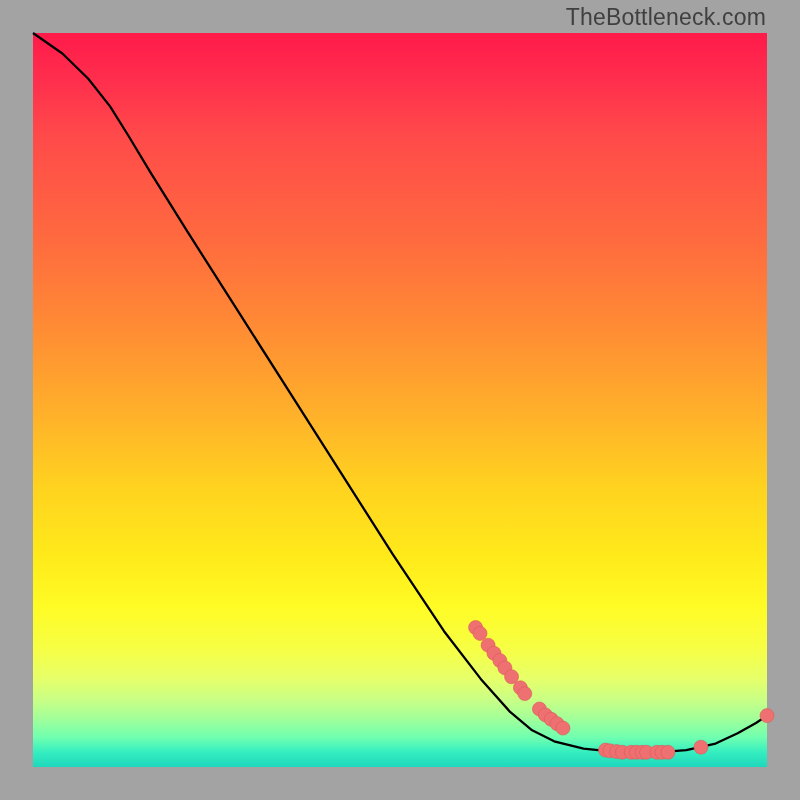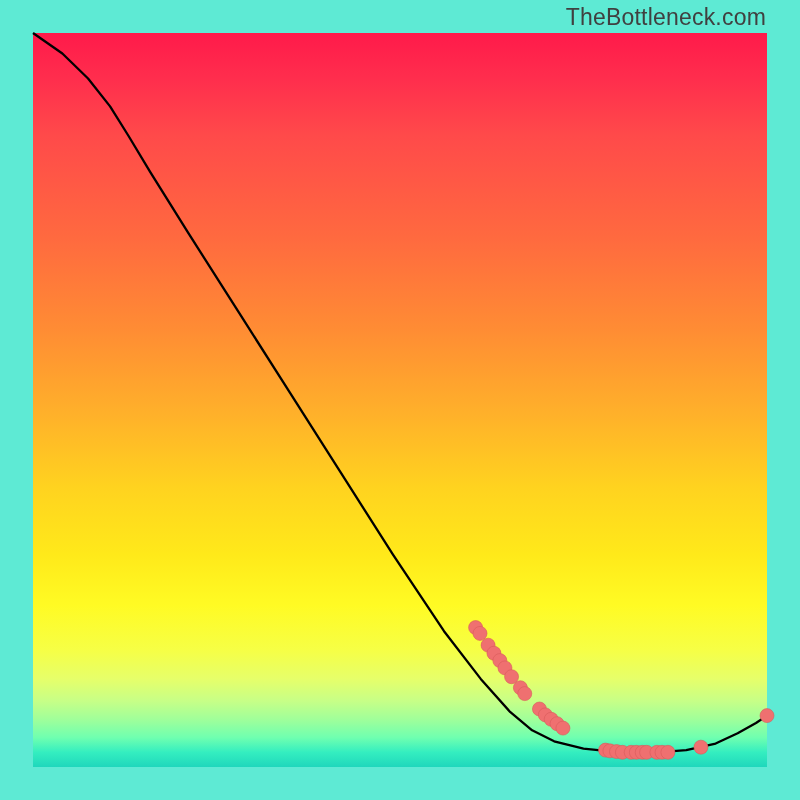--- a/index.html
+++ b/index.html
@@ -8,21 +8,21 @@
     width: 800px;
     height: 800px;
     background: #000;
     font-family: Arial, sans-serif;
     overflow: hidden;
   }
   .frame {
     position: relative;
     width: 800px;
     height: 800px;
-    background: #5eead4;
+    background: #a3a3a3;
     text-align: right;
   }
   .watermark {
     position: absolute;
     top: 4px;
     right: 34px;
     color: #404040;
     font-size: 23px;
     font-weight: 500;
     letter-spacing: 0.2px;

